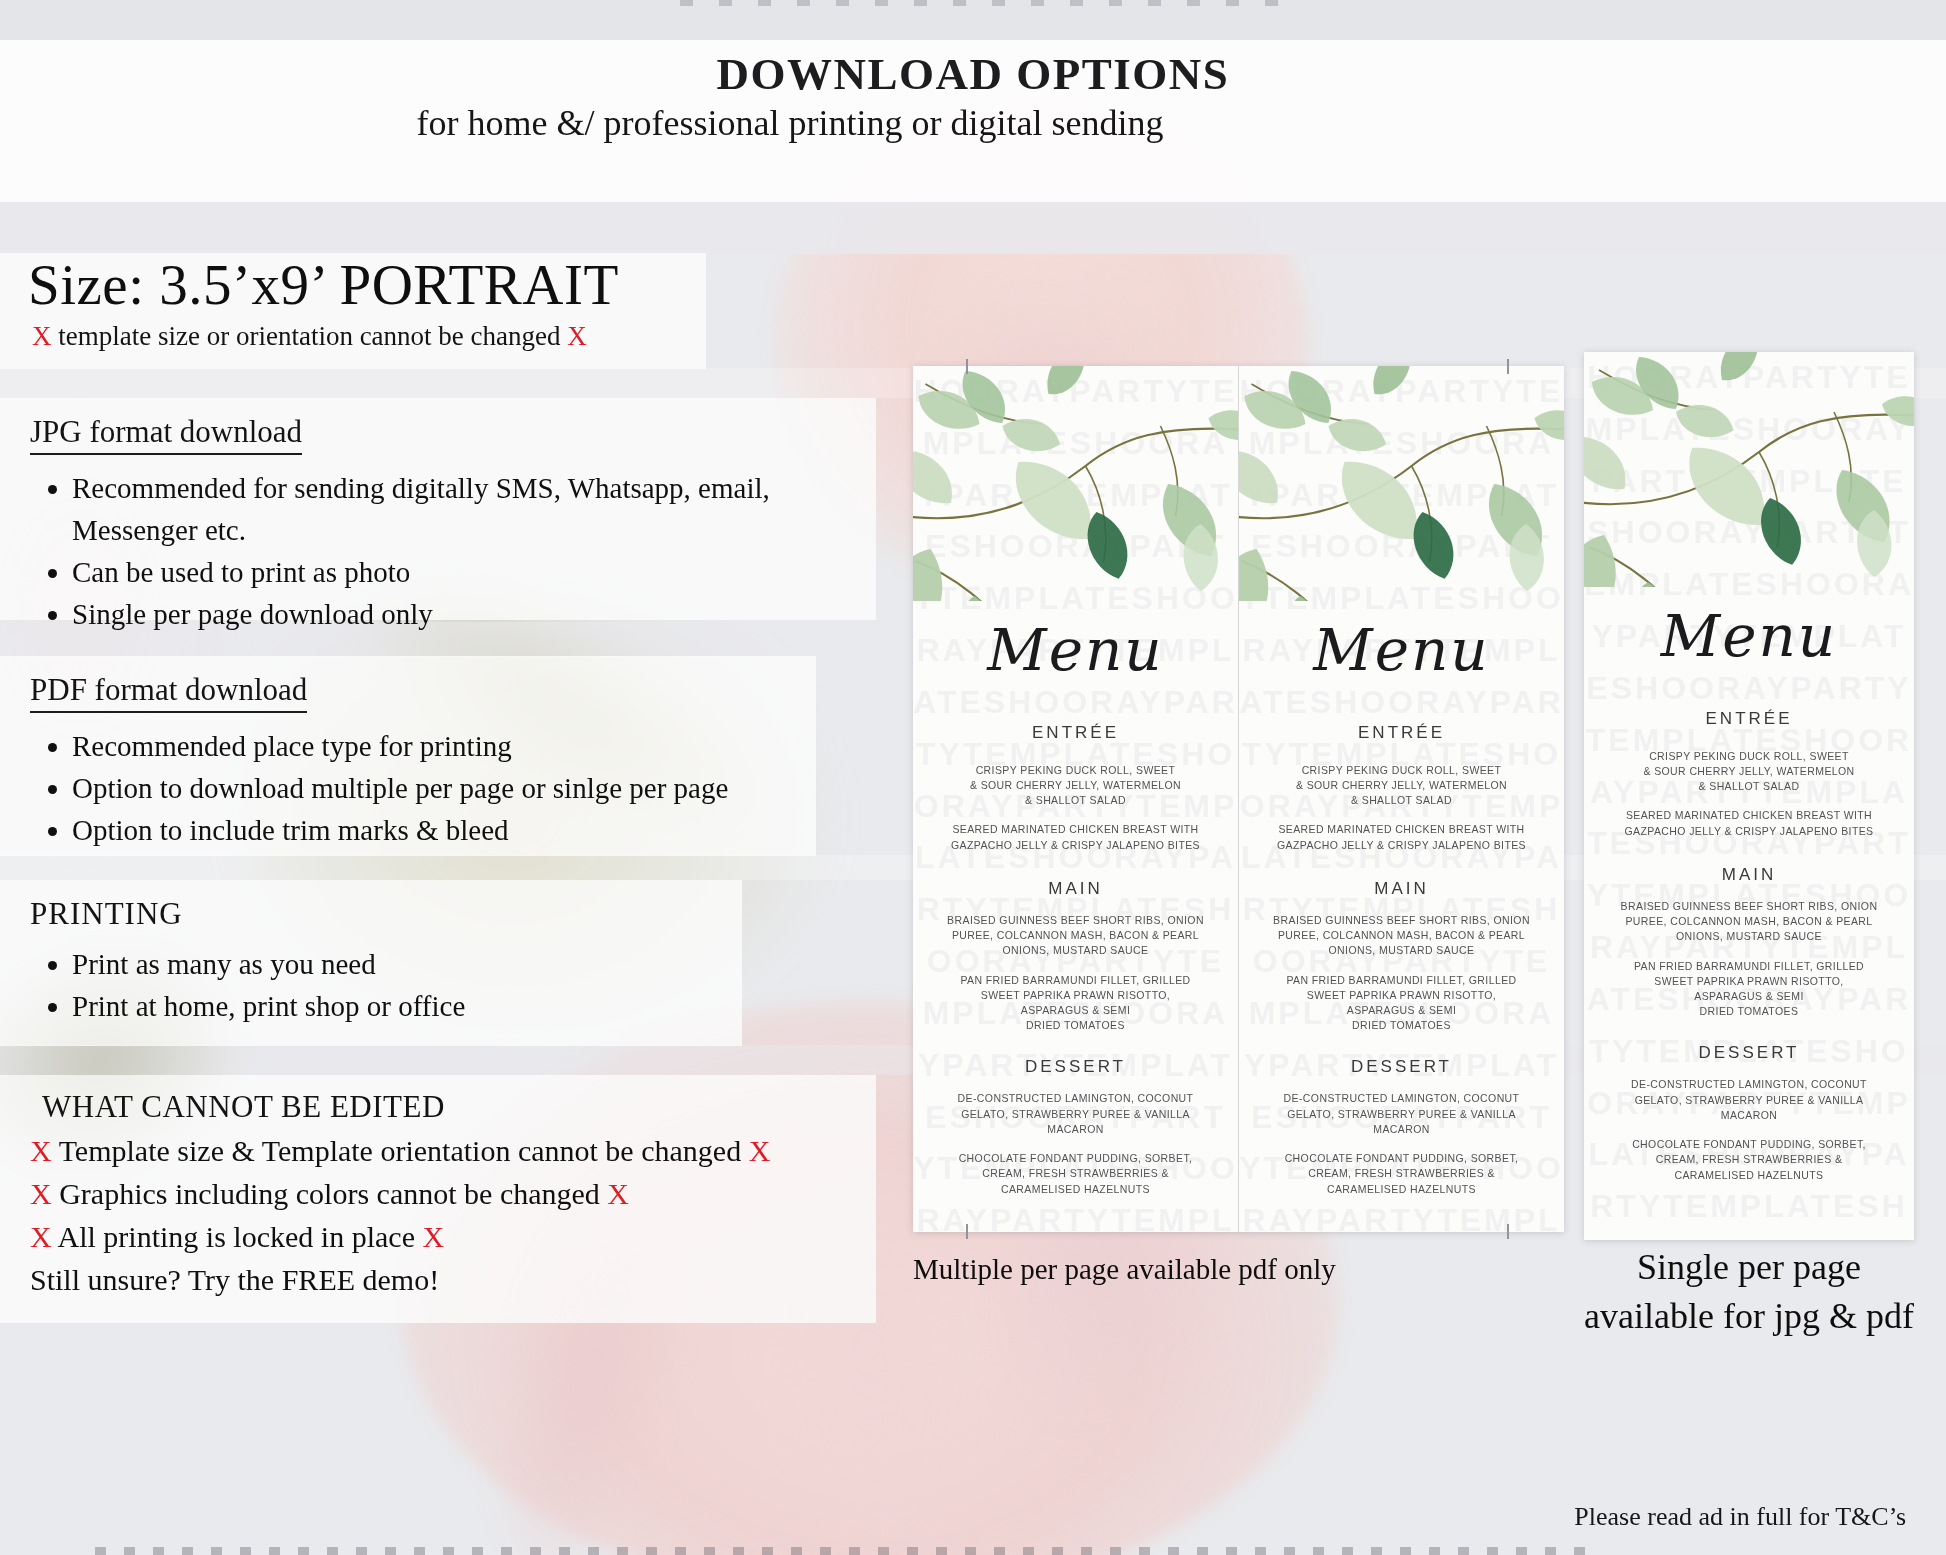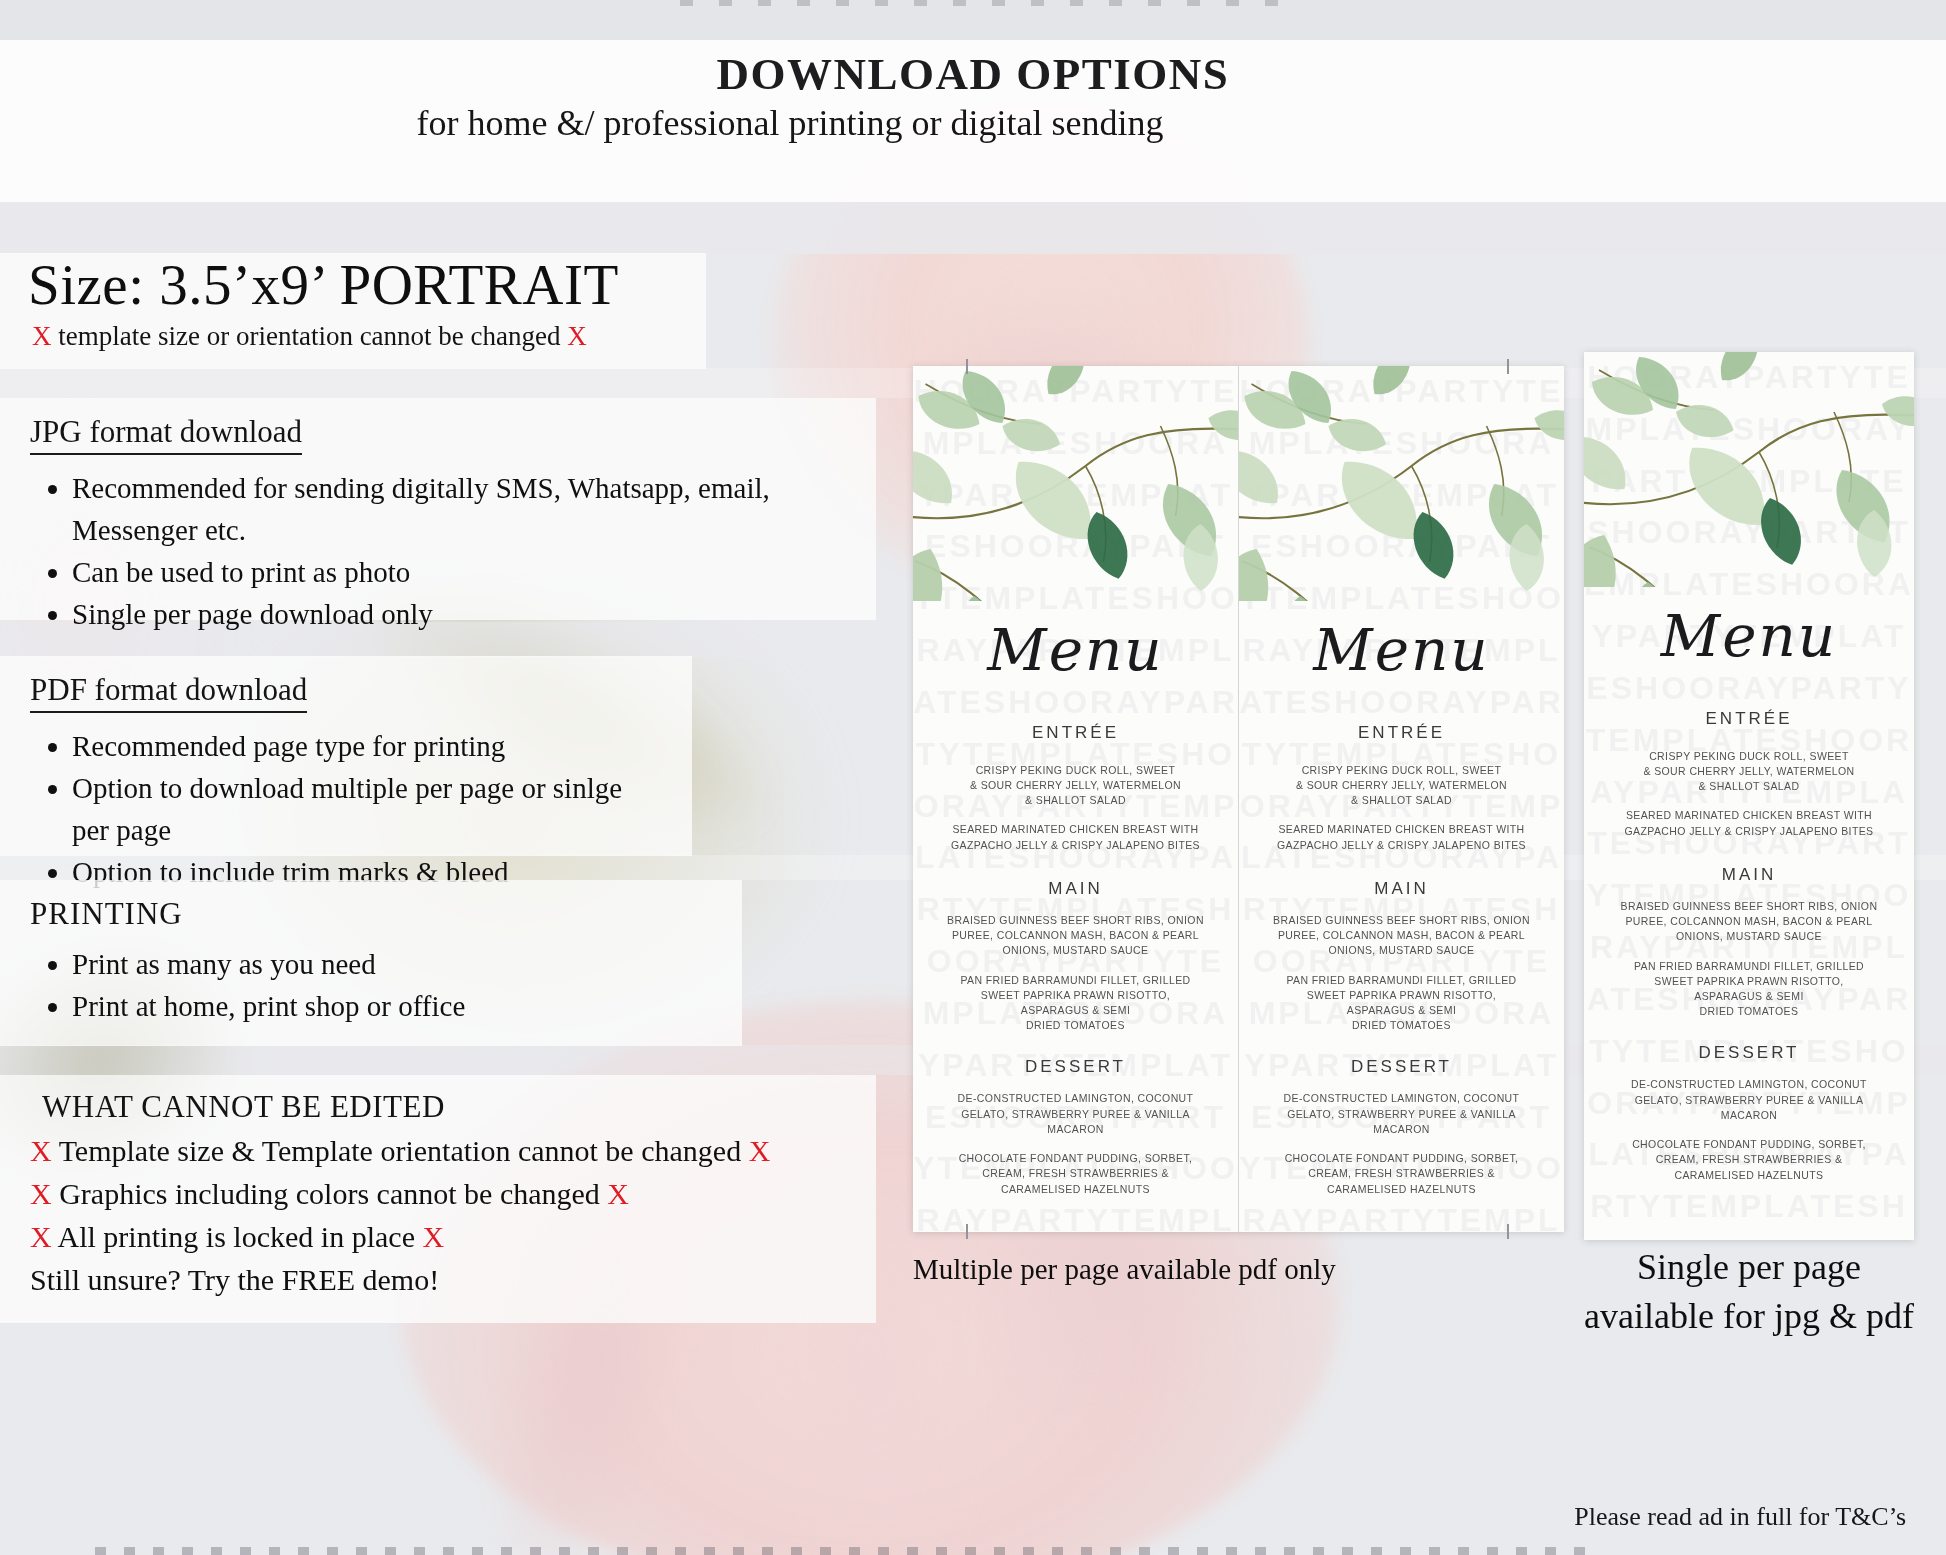--- a/index.html
+++ b/index.html
@@ -54,21 +54,21 @@
   
   .hdr-title { left:0; top:48px; width:1946px; text-align:center; font-size:45px; font-weight:700;
                letter-spacing:1.5px; color:#1d1d1f; z-index:4; }
   .hdr-sub   { left:0; top:102px; width:1580px; text-align:center; font-size:36px; font-weight:400;
                color:#161618; z-index:4; }
 
   
   .panel { position:absolute; left:0; background:rgba(253,252,252,.8); z-index:3; }
   .panel-size     { top:253px; width:706px; height:116px; }
   .panel-jpg      { top:398px; width:876px; height:222px; }
-  .panel-pdf      { top:656px; width:692px; height:200px; }
+  .panel-pdf      { top:656px; width:816px; height:200px; }
   .panel-printing { top:880px; width:742px; height:166px; }
   .panel-cannot   { top:1075px; width:876px; height:248px; }
 
   .size-title { margin:0 0 0 28px; font-size:57px; line-height:1.12; font-weight:400; color:#0f0f10; letter-spacing:.5px; }
   .size-note  { margin:4px 0 0 32px; font-size:27px; color:#141414; }
   .xr { color:#e01b24; }
 
   .sec-head { display:inline-block; margin:16px 0 0 30px; font-size:31px; font-weight:400; color:#141414;
               border-bottom:2.5px solid #1c1c1c; padding-bottom:3px; }
   .sec-head.nl { border-bottom:none; letter-spacing:1px; }
@@ -178,21 +178,21 @@
     <ul>
       <li>Recommended for sending digitally SMS, Whatsapp, email, Messenger etc.</li>
       <li>Can be used to print as photo</li>
       <li>Single per page download only</li>
     </ul>
   </div>
 
   <div class="panel panel-pdf">
     <span class="sec-head">PDF format download</span>
     <ul>
-      <li>Recommended page type for printing</li>
+      <li>Recommended place type for printing</li>
       <li>Option to download multiple per page or sinlge per page</li>
       <li>Option to include trim marks &amp; bleed</li>
     </ul>
   </div>
 
   <div class="panel panel-printing">
     <span class="sec-head nl">PRINTING</span>
     <ul>
       <li>Print as many as you need</li>
       <li>Print at home, print shop or office</li>

